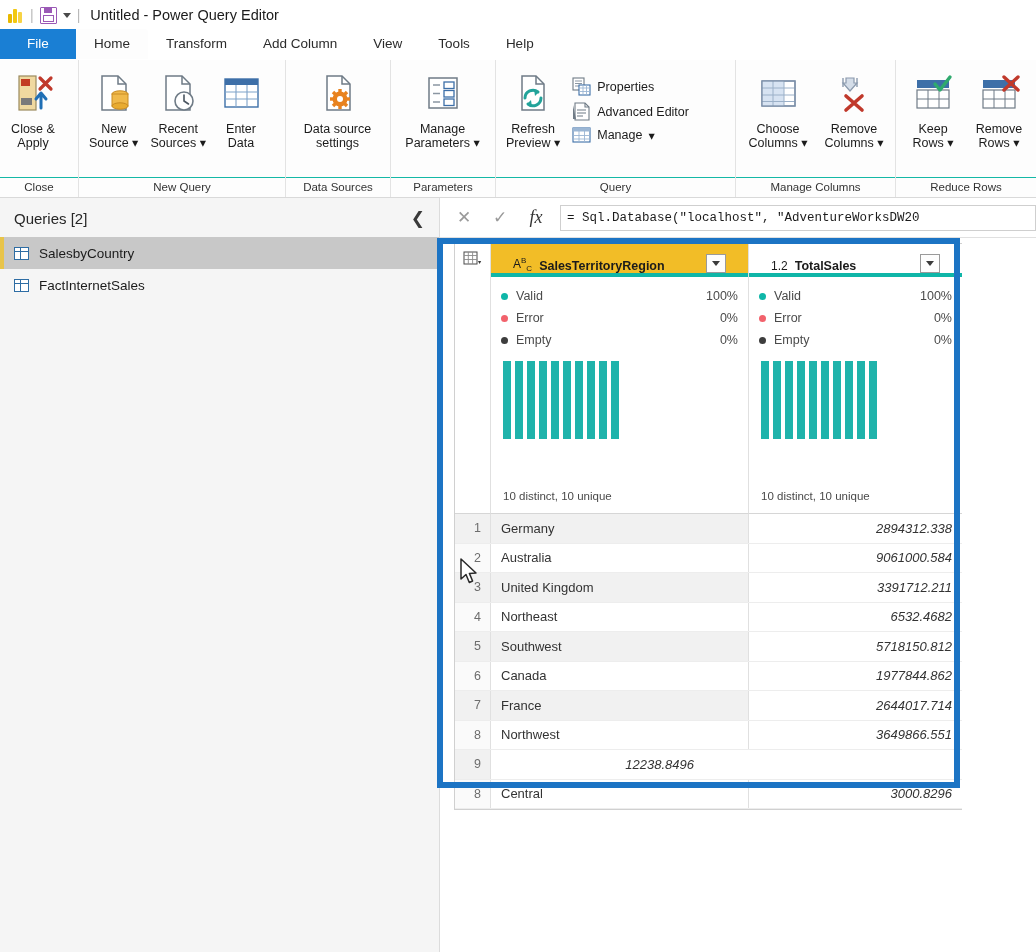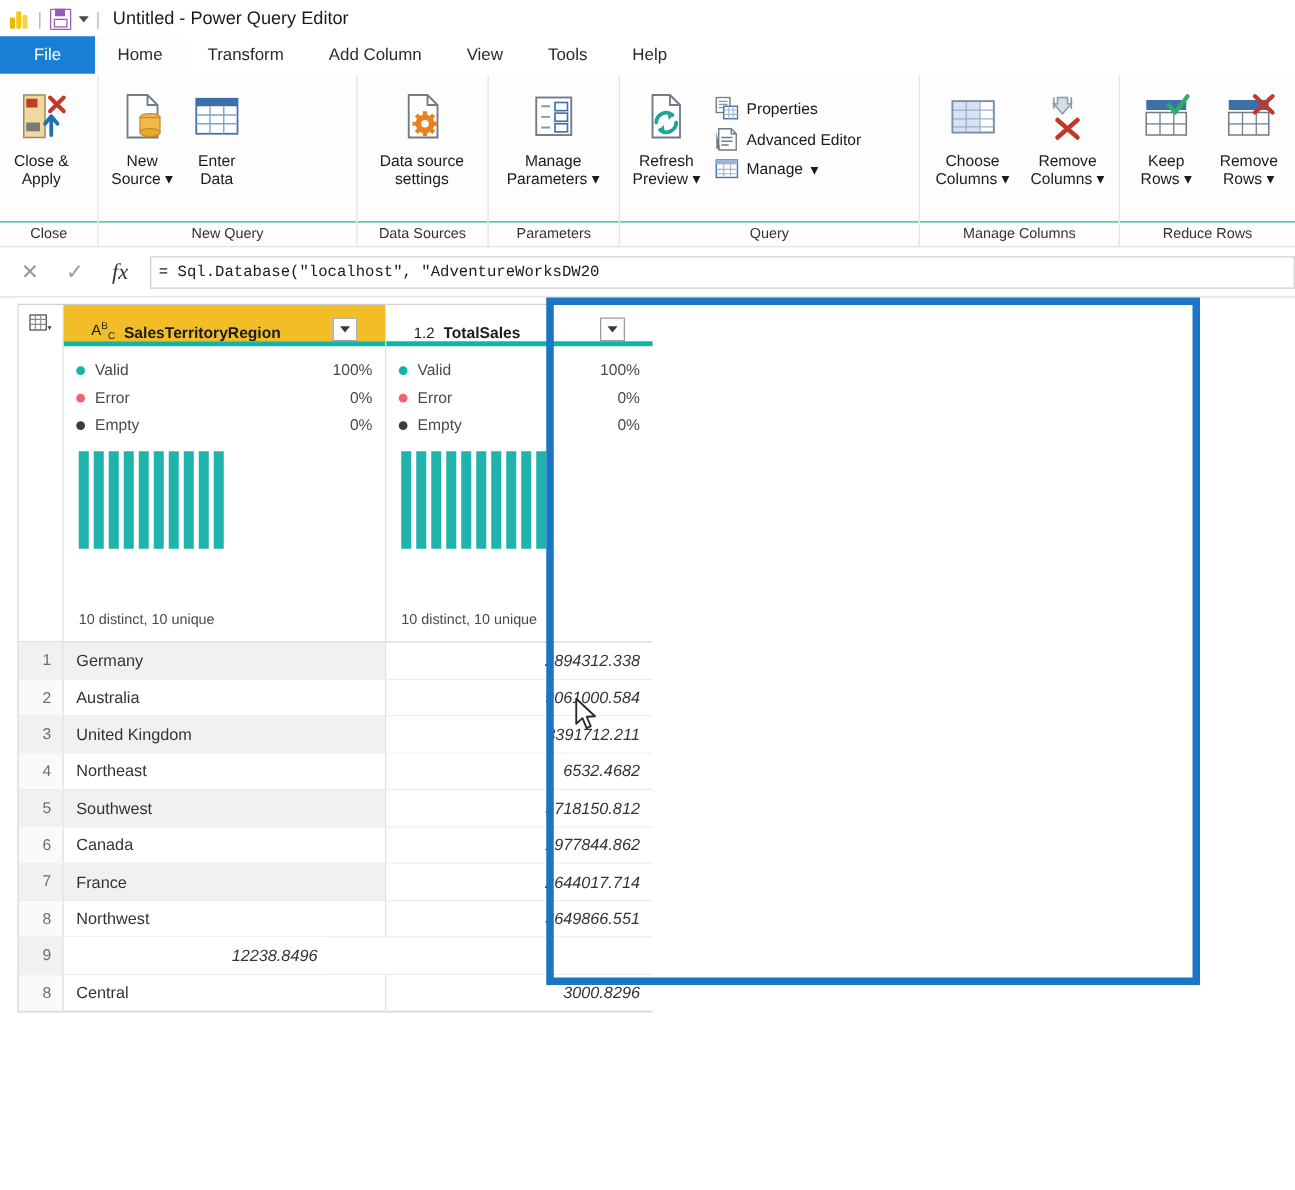--- a/index.html
+++ b/index.html
@@ -209,20 +209,32 @@
             <rect x="20" y="22" width="16" height="12" fill="#f0b94a" stroke="#c98b22" stroke-width="1"></rect>
             <ellipse cx="28" cy="34" rx="8" ry="3.2" fill="#e8ab31" stroke="#c98b22" stroke-width="1"></ellipse>
           </svg>
         </div>
         <div class="cap"><span>New
 Source</span> <span>▾</span></div>
       </div>
       <div class="btn">
         <div class="icon-box">
           <svg width="44" height="44" viewBox="0 0 44 44">
+            <path d="M10 4 h16 l8 8 v26 h-24 z" fill="#ffffff" stroke="#6f7b86" stroke-width="1.5"></path>
+            <path d="M26 4 v8 h8" fill="none" stroke="#6f7b86" stroke-width="1.5"></path>
+            <circle cx="28" cy="29" r="9" fill="#ffffff" stroke="#6f7b86" stroke-width="1.6"></circle>
+            <path d="M28 23 v6 l4.5 3" stroke="#4a5560" stroke-width="1.6" fill="none" stroke-linecap="round"></path>
+          </svg>
+        </div>
+        <div class="cap"><span>Recent
+Sources</span> <span>▾</span></div>
+      </div>
+      <div class="btn">
+        <div class="icon-box">
+          <svg width="44" height="44" viewBox="0 0 44 44">
             <rect x="6" y="7" width="33" height="28" fill="#ffffff" stroke="#3d6fa8" stroke-width="1.4"></rect>
             <rect x="6" y="7" width="33" height="6" fill="#3d6fa8"></rect>
             <path d="M6 20 h33 M6 27 h33 M17 13 v22 M28 13 v22" stroke="#7fa3c9" stroke-width="1.1"></path>
           </svg>
         </div>
         <div class="cap">Enter
 Data</div>
       </div>
     </div>
     <div class="rlabel">New Query</div>
@@ -389,20 +401,34 @@
         <div class="cap"><span>Remove
 Rows</span> <span>▾</span></div>
       </div>
     </div>
     <div class="rlabel">Reduce Rows</div>
   </div>
 </div>
 
 <div class="main">
 
+  <div class="queries-pane">
+    <div class="qp-head">
+      <span class="qp-title">Queries [2]</span>
+      <span class="qp-collapse">❮</span>
+    </div>
+    <div class="q-item selected">
+      <span class="tbl-ico"></span>
+      <span>SalesbyCountry</span>
+    </div>
+    <div class="q-item">
+      <span class="tbl-ico"></span>
+      <span>FactInternetSales</span>
+    </div>
+  </div>
 
   <div class="right-pane">
 
     <div class="formula-bar">
       <div class="fb-btns">
         <div class="fb-btn">✕</div>
         <div class="fb-btn">✓</div>
         <div class="fb-btn fb-fx">fx</div>
       </div>
       <div class="fb-input">= Sql.Database("localhost", "AdventureWorksDW20</div>

